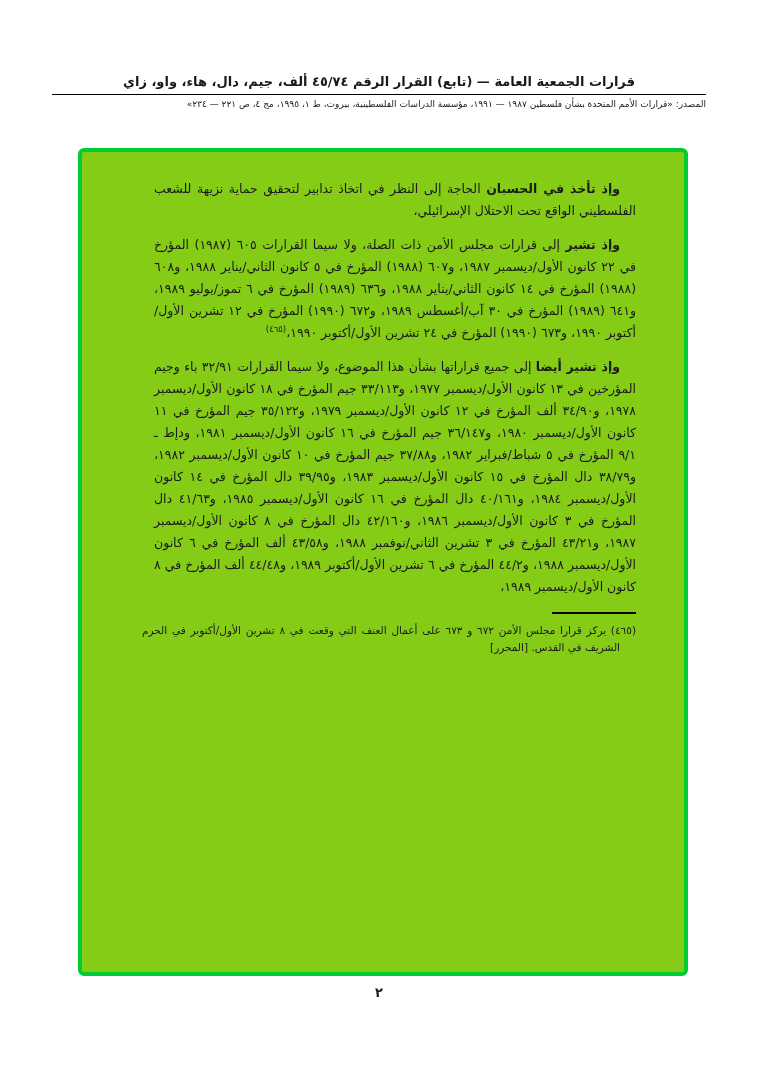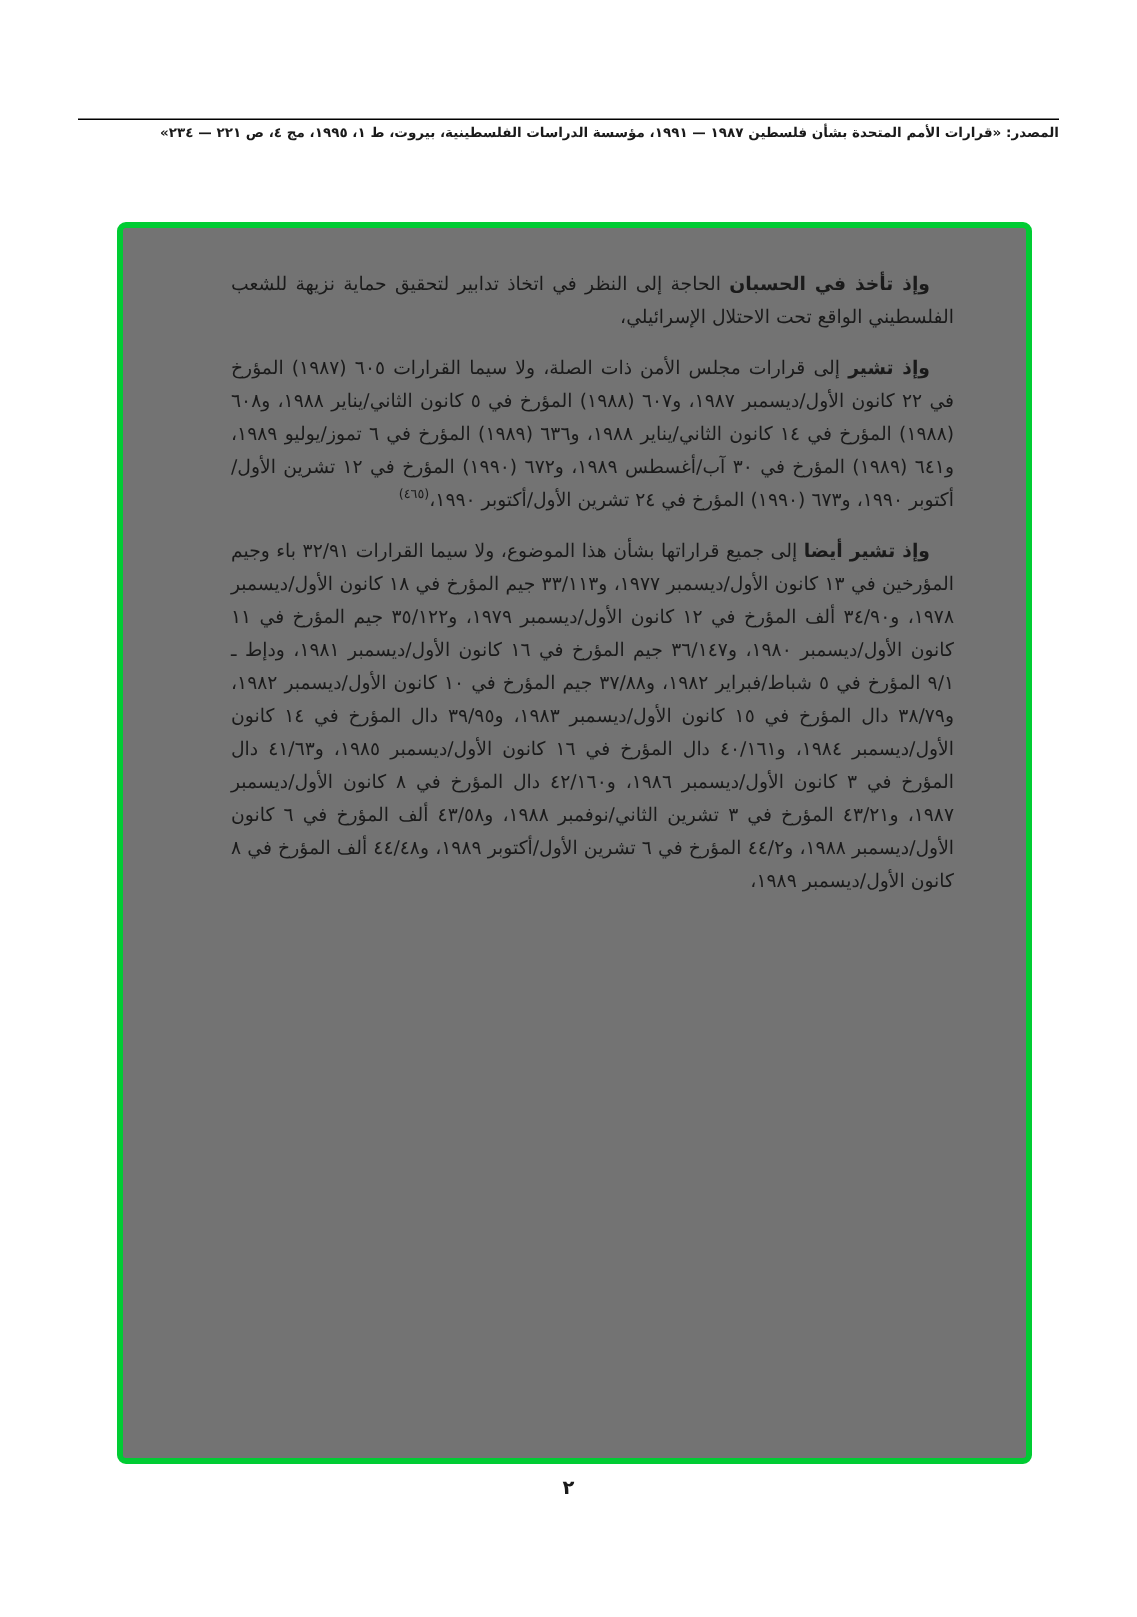--- a/index.html
+++ b/index.html
@@ -34,33 +34,33 @@
     white-space: nowrap;
     letter-spacing: 0;
   }
   .header-rule {
     border-top: 1px solid #000;
     margin-top: 5px;
   }
   .doc-source {
     margin-top: 3px;
     font-size: 9px;
-    font-weight: bold;
+    font-weight: normal;
     line-height: 13px;
   }
   
   .green-box {
     position: absolute;
     top: 148px;
     left: 78px;
     width: 602px;
     height: 820px;
     border: 4px solid var(--frame-green, #00cc33);
     border-radius: 6px;
-    background: #737373;
+    background: #84cc16;
     overflow: hidden;
   }
   .body-text {
     padding: 26px 48px 0 72px;
     font-size: 12.5px;
     line-height: 22px;
     text-align: justify;
   }
   .para {
     margin: 0 0 12px 0;
@@ -100,28 +100,33 @@
     font-size: 13px;
     font-weight: bold;
   }
 </style>
 </head>
 <body style="--frame-green: #00cc33; --text: #1a1a1a;">
 
 <div class="page">
 
   <header class="doc-header">
+    <div class="doc-title">قرارات الجمعية العامة — (تابع) القرار الرقم ٤٥/٧٤ ألف، جيم، دال، هاء، واو، زاي</div>
     <div class="header-rule"></div>
     <div class="doc-source">المصدر: «قرارات الأمم المتحدة بشأن فلسطين ١٩٨٧ — ١٩٩١، مؤسسة الدراسات الفلسطينية، بيروت، ط ١، ١٩٩٥، مج ٤، ص ٢٢١ — ٢٣٤»</div>
   </header>
 
   <div class="green-box">
     <div class="body-text">
         <p class="para"><span class="lead">وإذ تأخذ في الحسبان</span> الحاجة إلى النظر في اتخاذ تدابير لتحقيق حماية نزيهة للشعب الفلسطيني الواقع تحت الاحتلال الإسرائيلي،</p>
         <p class="para"><span class="lead">وإذ تشير</span> إلى قرارات مجلس الأمن ذات الصلة، ولا سيما القرارات ٦٠٥ (١٩٨٧) المؤرخ في ٢٢ كانون الأول/ديسمبر ١٩٨٧، و٦٠٧ (١٩٨٨) المؤرخ في ٥ كانون الثاني/يناير ١٩٨٨، و٦٠٨ (١٩٨٨) المؤرخ في ١٤ كانون الثاني/يناير ١٩٨٨، و٦٣٦ (١٩٨٩) المؤرخ في ٦ تموز/يوليو ١٩٨٩، و٦٤١ (١٩٨٩) المؤرخ في ٣٠ آب/أغسطس ١٩٨٩، و٦٧٢ (١٩٩٠) المؤرخ في ١٢ تشرين الأول/أكتوبر ١٩٩٠، و٦٧٣ (١٩٩٠) المؤرخ في ٢٤ تشرين الأول/أكتوبر ١٩٩٠،<sup class="fn-marker">(٤٦٥)</sup></p>
         <p class="para"><span class="lead">وإذ تشير أيضا</span> إلى جميع قراراتها بشأن هذا الموضوع، ولا سيما القرارات ٣٢/٩١ باء وجيم المؤرخين في ١٣ كانون الأول/ديسمبر ١٩٧٧، و٣٣/١١٣ جيم المؤرخ في ١٨ كانون الأول/ديسمبر ١٩٧٨، و٣٤/٩٠ ألف المؤرخ في ١٢ كانون الأول/ديسمبر ١٩٧٩، و٣٥/١٢٢ جيم المؤرخ في ١١ كانون الأول/ديسمبر ١٩٨٠، و٣٦/١٤٧ جيم المؤرخ في ١٦ كانون الأول/ديسمبر ١٩٨١، ودإط ـ ٩/١ المؤرخ في ٥ شباط/فبراير ١٩٨٢، و٣٧/٨٨ جيم المؤرخ في ١٠ كانون الأول/ديسمبر ١٩٨٢، و٣٨/٧٩ دال المؤرخ في ١٥ كانون الأول/ديسمبر ١٩٨٣، و٣٩/٩٥ دال المؤرخ في ١٤ كانون الأول/ديسمبر ١٩٨٤، و٤٠/١٦١ دال المؤرخ في ١٦ كانون الأول/ديسمبر ١٩٨٥، و٤١/٦٣ دال المؤرخ في ٣ كانون الأول/ديسمبر ١٩٨٦، و٤٢/١٦٠ دال المؤرخ في ٨ كانون الأول/ديسمبر ١٩٨٧، و٤٣/٢١ المؤرخ في ٣ تشرين الثاني/نوفمبر ١٩٨٨، و٤٣/٥٨ ألف المؤرخ في ٦ كانون الأول/ديسمبر ١٩٨٨، و٤٤/٢ المؤرخ في ٦ تشرين الأول/أكتوبر ١٩٨٩، و٤٤/٤٨ ألف المؤرخ في ٨ كانون الأول/ديسمبر ١٩٨٩،</p>
       </div>
 
+    <div class="footnote">
+      <div class="footnote-rule"></div>
+      <div class="footnote-text">(٤٦٥) يركز قرارا مجلس الأمن ٦٧٢ و ٦٧٣ على أعمال العنف التي وقعت في ٨ تشرين الأول/أكتوبر في الحرم الشريف في القدس. [المحرر]</div>
+    </div>
   </div>
 
   <div class="page-number">٢</div>
 
 </div>
 
 </body></html>

